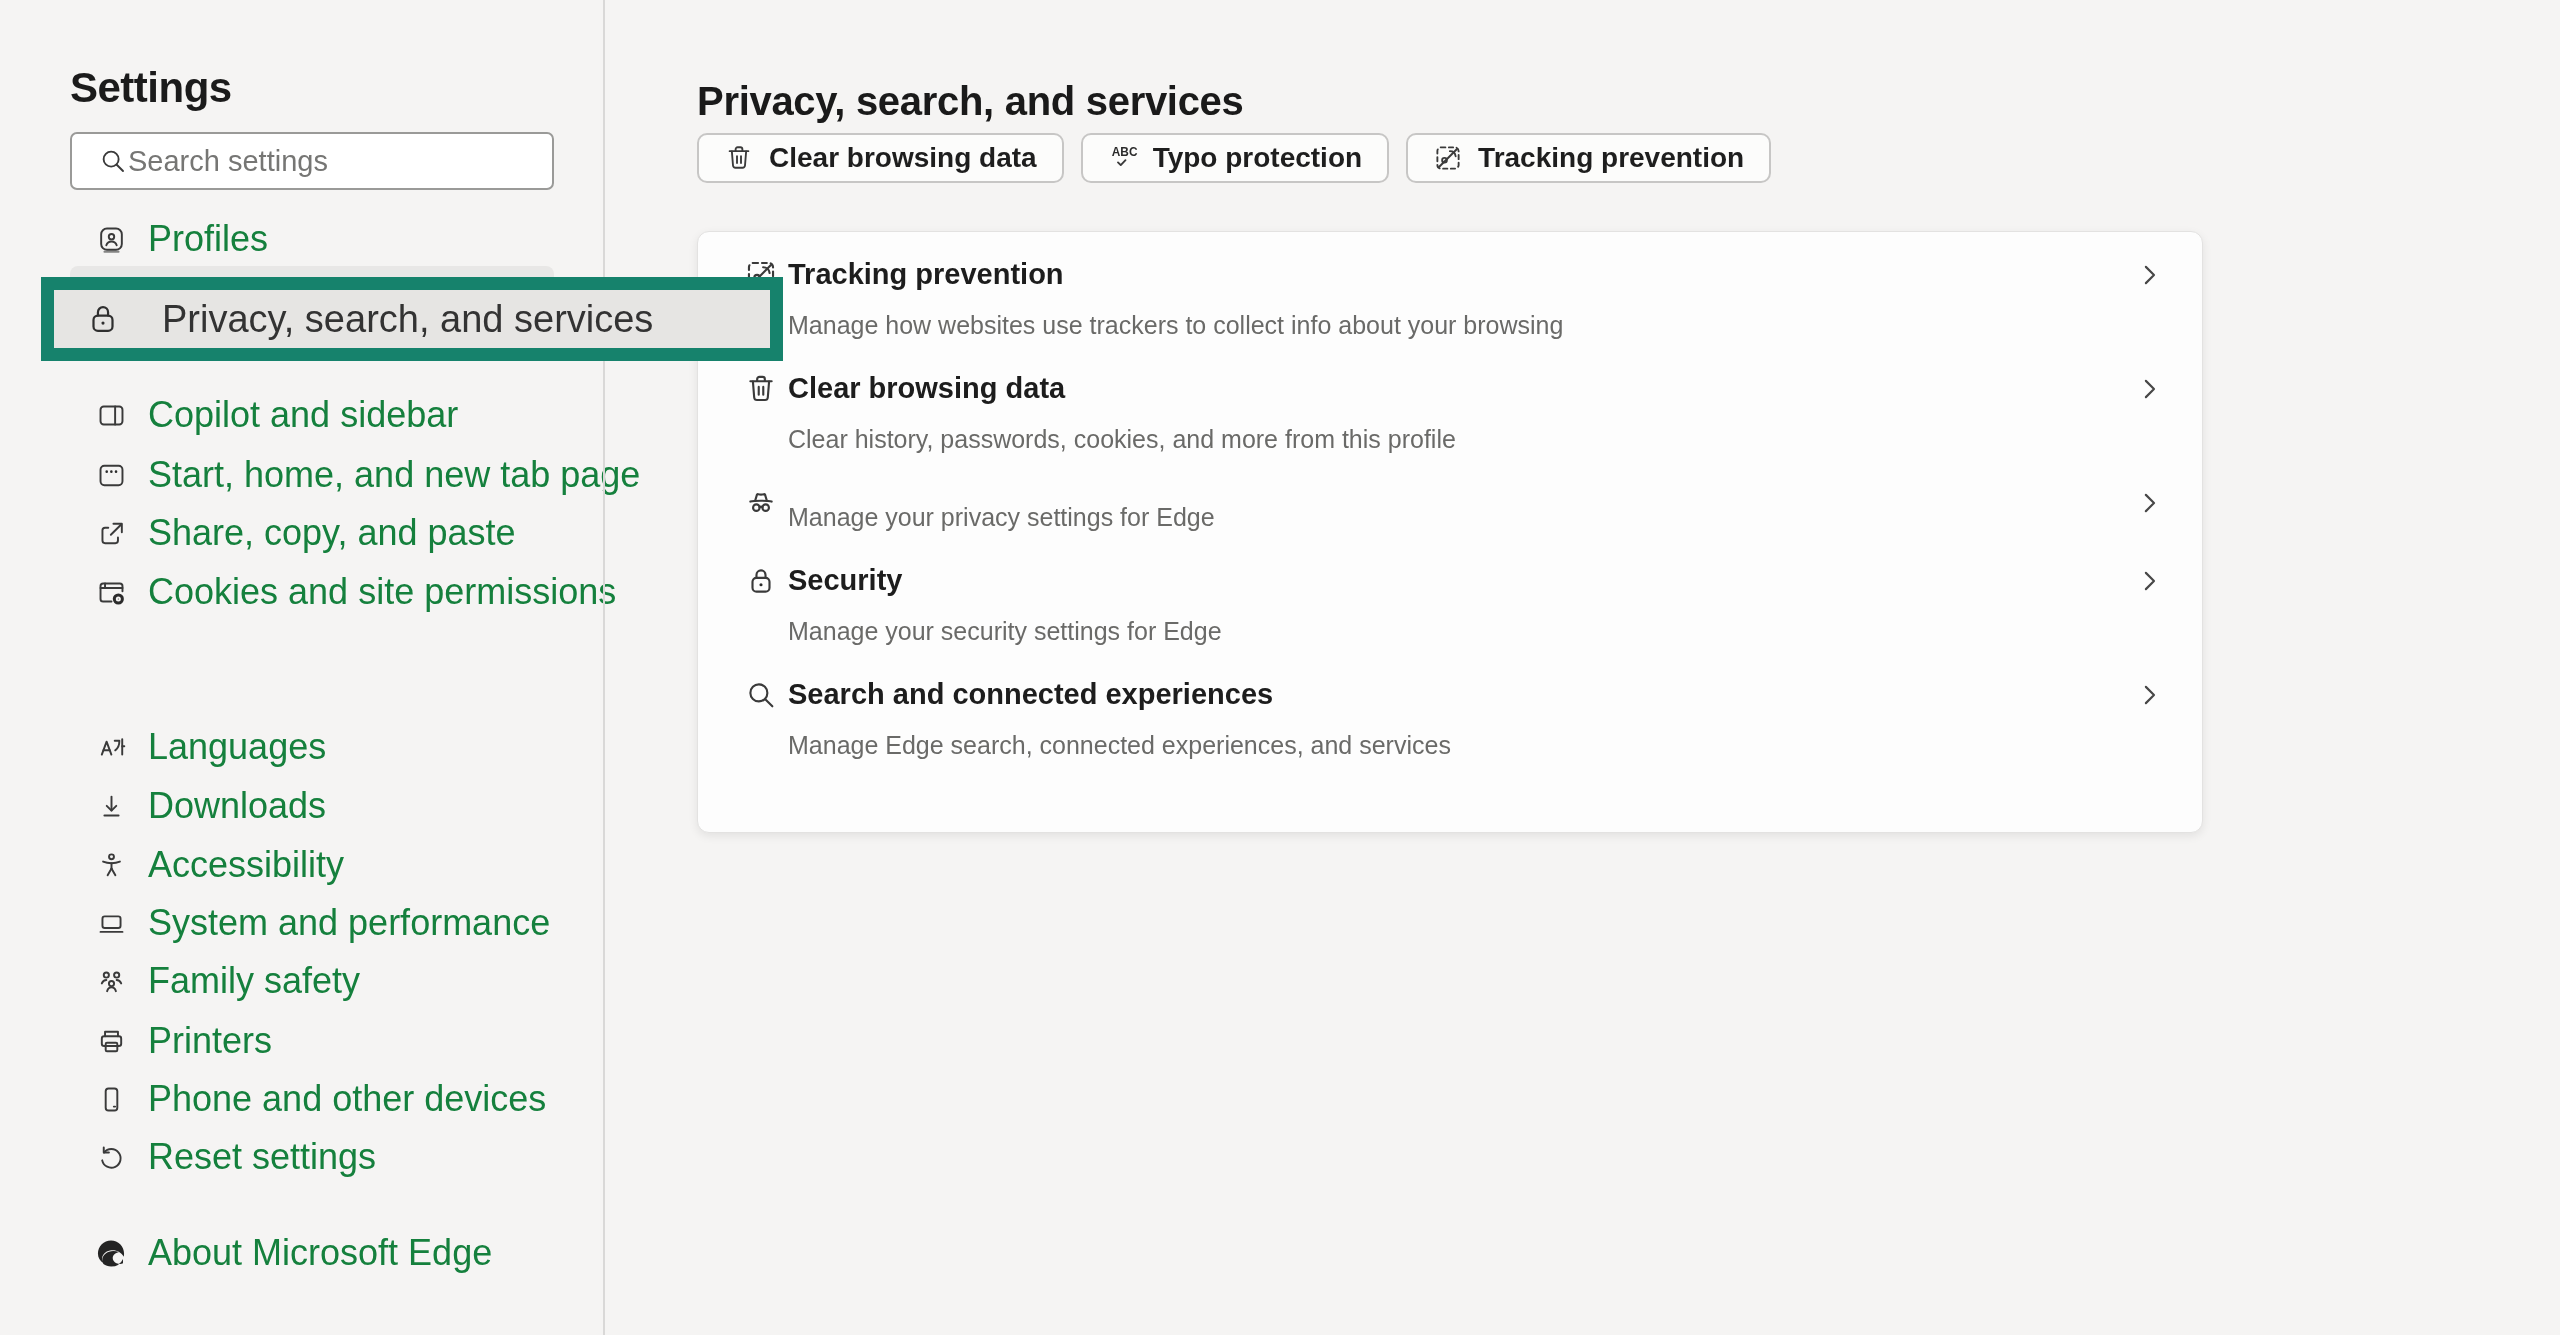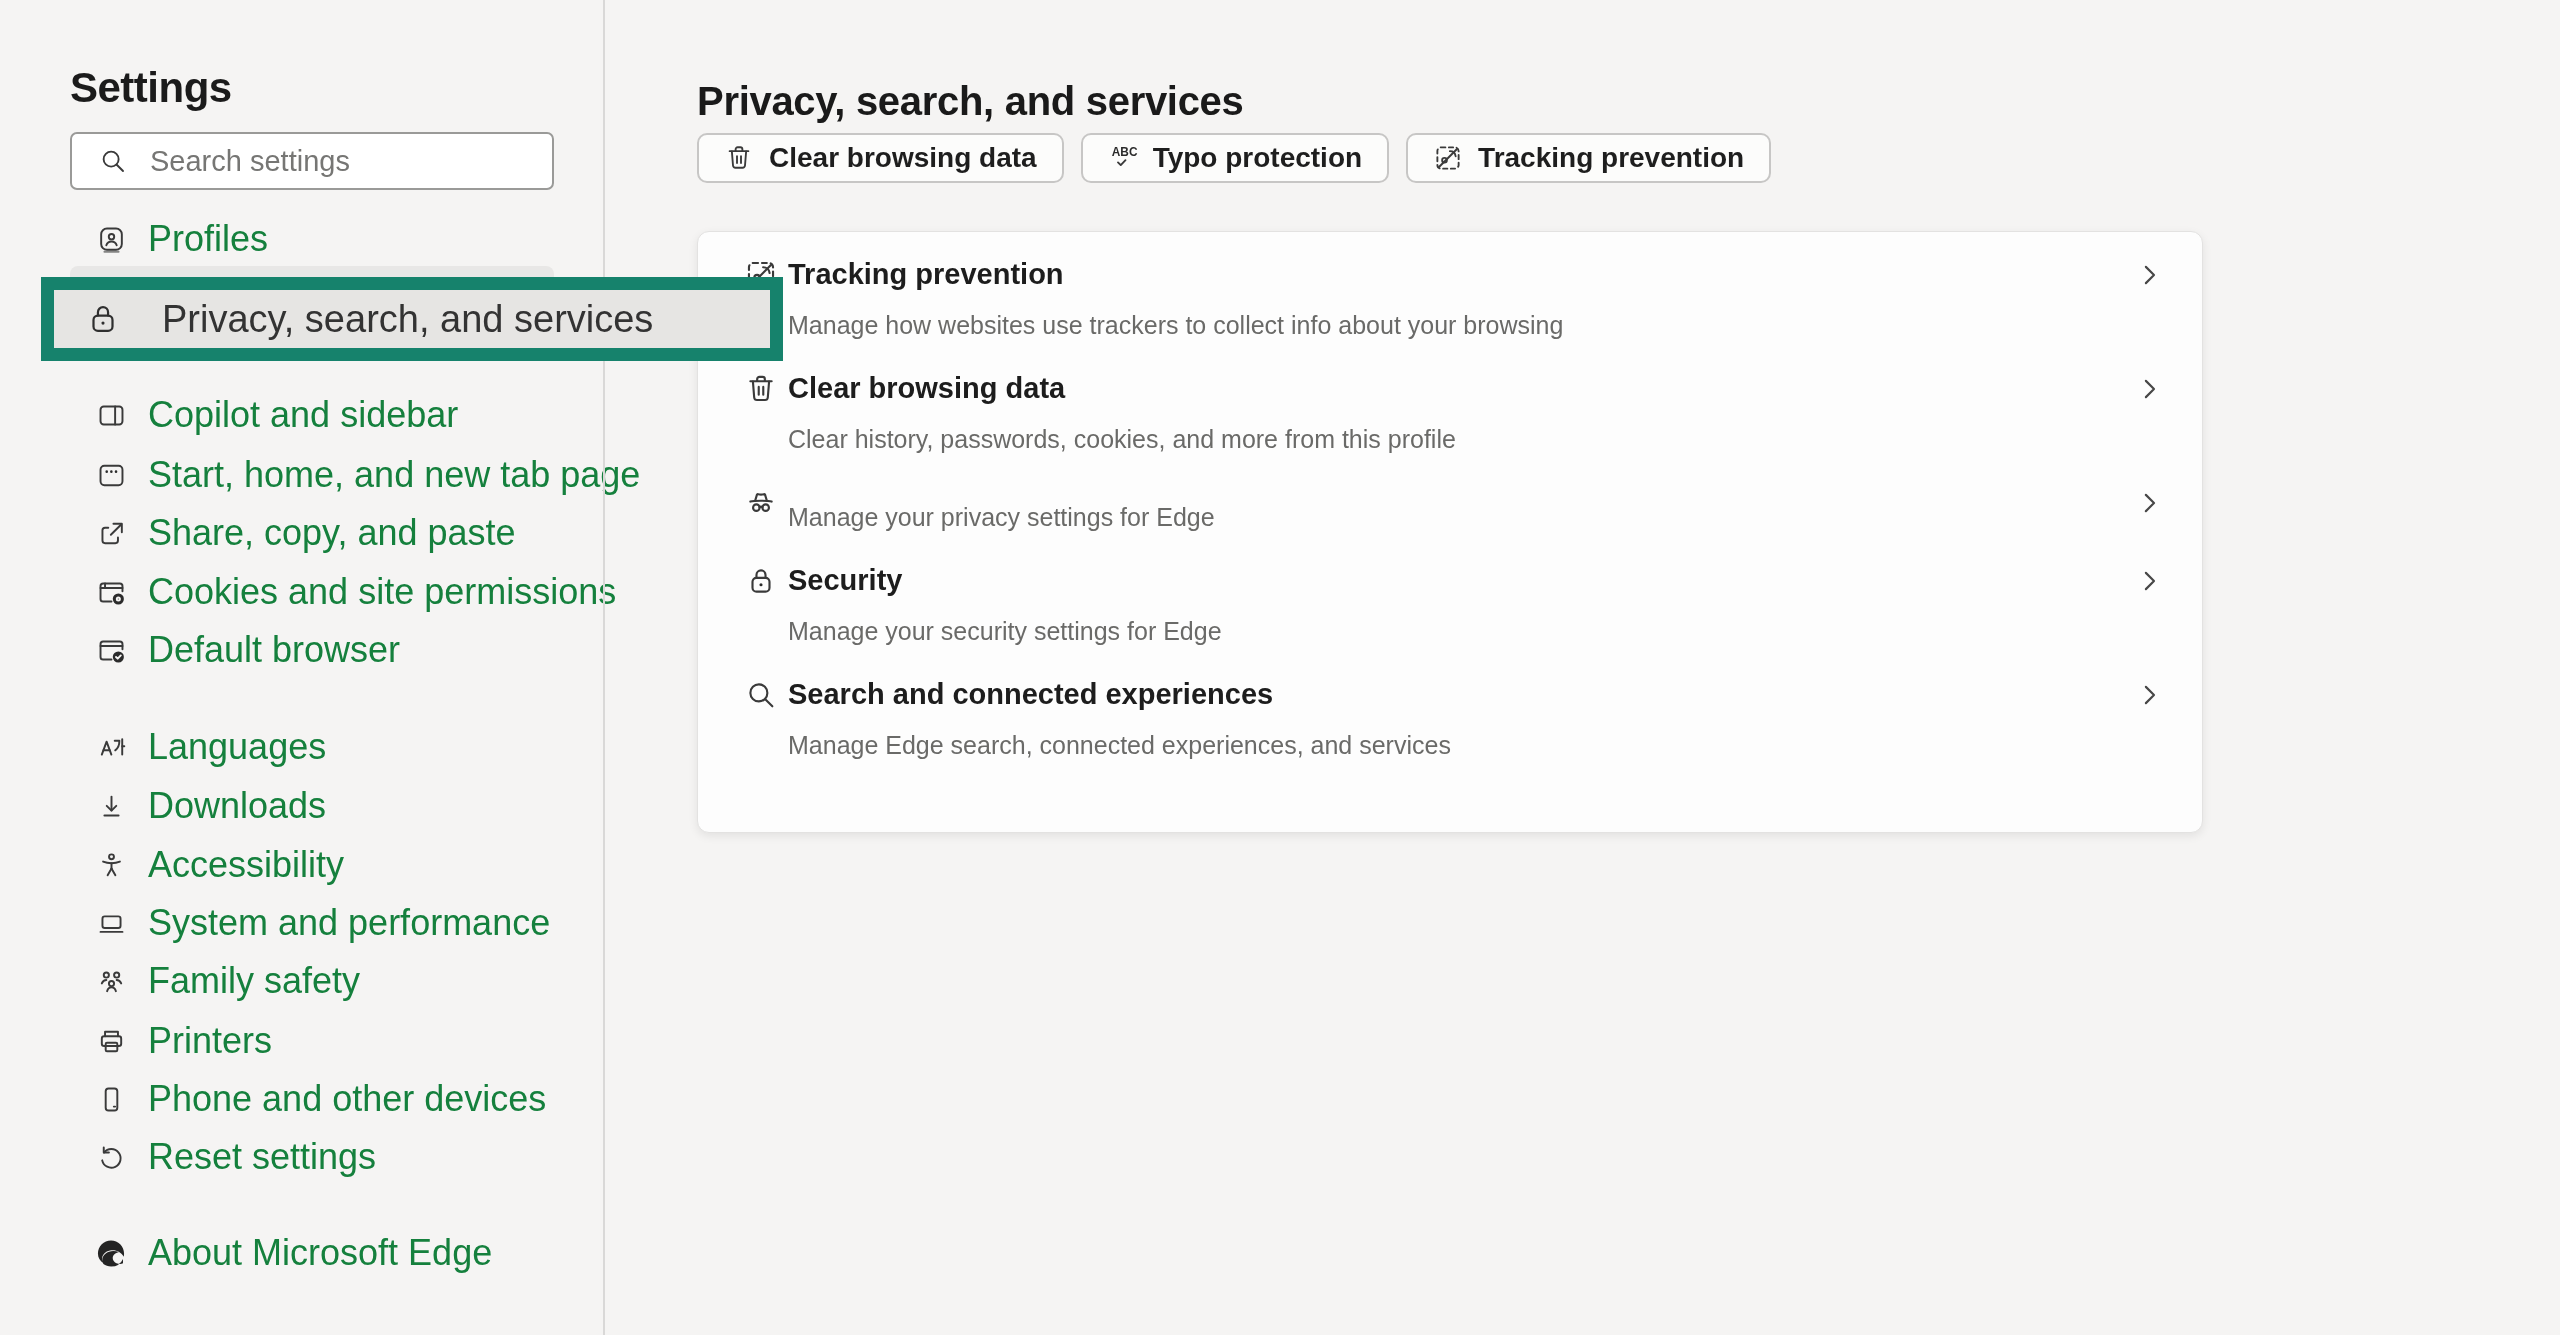--- a/index.html
+++ b/index.html
@@ -6,21 +6,21 @@
   html,body { width:2560px; height:1335px; overflow:hidden; }
   body { font-family:"Liberation Sans", sans-serif; background:#f5f4f3; color:#1c1c1c; position:relative; }
 
   
   .sidebar { position:absolute; left:0; top:0; width:603px; height:1335px; background:#f5f4f3; }
   .sidebar-divider { position:absolute; left:603px; top:0; width:2px; height:1335px; background:#d9d8d7; }
   .sidebar h1 { position:absolute; left:70px; top:64px; font-size:42px; font-weight:700; color:#1b1b1b; letter-spacing:-0.5px;text-align:center; }
   .searchbox { position:absolute; left:70px; top:132px; width:484px; height:58px; background:#ffffff;
                border:2px solid #9a9a98; border-radius:7px; display:flex; align-items:center; }
   .searchbox svg { margin-left:26px; flex:0 0 auto; }
-  .searchbox input { border:none; outline:none; background:transparent; margin-left:22px; width:380px;
+  .searchbox input { border:none; outline:none; background:transparent; width:380px;
                      font-family:"Liberation Sans",sans-serif; font-size:29px; color:#333; }
   .searchbox input::placeholder { color:#767674; }
 
   .nav-item { position:absolute; left:70px; width:484px; height:48px; border-radius:8px;
               display:flex; align-items:center; padding-left:25px; cursor:pointer; }
   .nav-item .nicon { width:32px; height:32px; display:flex; align-items:center; justify-content:center; flex:0 0 auto; }
   .nav-item .nlabel { margin-left:21px; font-size:36px; color:#15803d; white-space:nowrap; }
   .selected-pill { position:absolute; left:70px; top:266px; width:484px; height:48px; border-radius:8px; background:#e8e7e6; }
 
   
@@ -118,31 +118,20 @@
           <path d="M20.5 11V7a2 2 0 0 0-2-2h-13a2 2 0 0 0-2 2v10a2 2 0 0 0 2 2H12"></path>
           <path d="M3.5 8.5h17"></path>
           <path d="M7 5v3.5"></path>
           <circle class="fill" cx="17.3" cy="17" r="4.3"></circle>
           <circle cx="17.3" cy="17" r="1.2" class="wht"></circle>
         </svg>
       </span>
     <span class="nlabel">Cookies and site permissions</span>
   </div>
 
-  <div class="nav-item" style="top:626px">
-    <span class="nicon">
-        <svg class="icn" width="31" height="31" viewBox="0 0 24 24">
-          <path d="M20.5 11V7a2 2 0 0 0-2-2h-13a2 2 0 0 0-2 2v10a2 2 0 0 0 2 2H12"></path>
-          <path d="M3.5 8.5h17"></path>
-          <circle class="fill" cx="17.3" cy="17" r="4.3"></circle>
-          <path class="wht" d="M15.5 17l1.3 1.3 2.4-2.5"></path>
-        </svg>
-      </span>
-    <span class="nlabel">Default browser</span>
-  </div>
 
   <div class="nav-item" style="top:723px">
     <span class="nicon">
         <svg class="icn" width="31" height="31" viewBox="0 0 24 24">
           <path d="M4.5 17.5L8.2 7.5l3.7 10"></path>
           <path d="M5.8 14.2h4.8"></path>
           <path d="M14.5 6.8h3.6c0 3.4-.6 5.6-3.2 7.4"></path>
           <path d="M20.3 5.5v12"></path>
           <path d="M20.3 11h1.6"></path>
         </svg>

